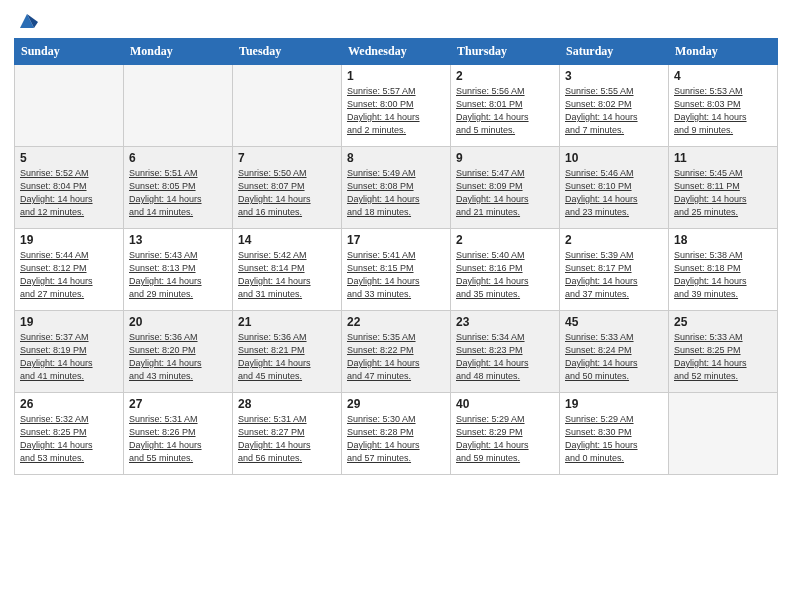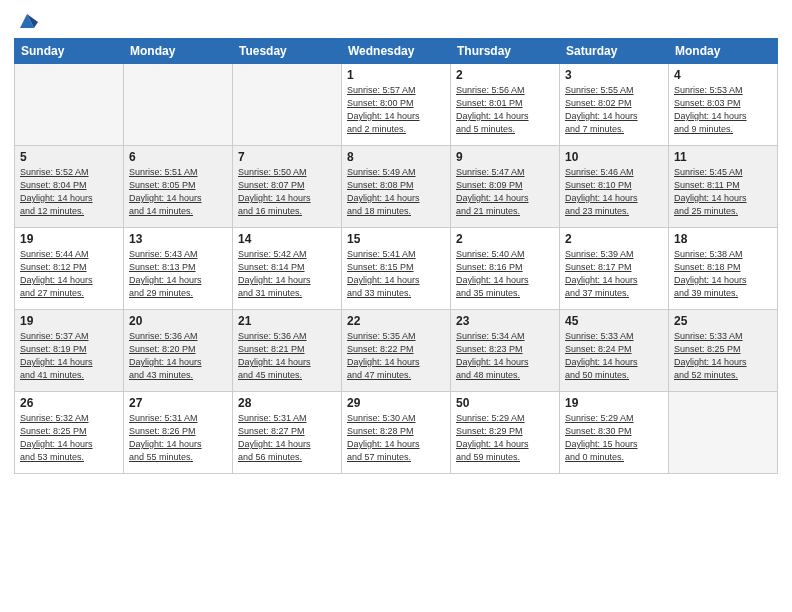--- a/index.html
+++ b/index.html
@@ -65,20 +65,21 @@
       table-layout: fixed;
     }
     .calendar-table th {
       background: #2a6db5;
       color: #fff;
       font-size: 12px;
       font-weight: bold;
       text-align: left;
       padding: 5px 6px;
       border: 1px solid #2a6db5;
+      font-family: Liberation Serif, serif;
     }
     .calendar-table td {
       border: 1px solid #ccc;
       vertical-align: top;
       padding: 4px 5px;
       font-size: 9.5px;
       color: #333;
       height: 82px;
       background: #fff;
     }
@@ -196,21 +197,21 @@
           </td>
           <td>
             <span class="day-num">13</span>
             <div class="day-info">Sunrise: 5:43 AM<br>Sunset: 8:13 PM<br>Daylight: 14 hours<br>and 29 minutes.</div>
           </td>
           <td>
             <span class="day-num">14</span>
             <div class="day-info">Sunrise: 5:42 AM<br>Sunset: 8:14 PM<br>Daylight: 14 hours<br>and 31 minutes.</div>
           </td>
           <td>
-            <span class="day-num">15</span>
+            <span class="day-num">17</span>
             <div class="day-info">Sunrise: 5:41 AM<br>Sunset: 8:15 PM<br>Daylight: 14 hours<br>and 33 minutes.</div>
           </td>
           <td>
             <span class="day-num">2</span>
             <div class="day-info">Sunrise: 5:40 AM<br>Sunset: 8:16 PM<br>Daylight: 14 hours<br>and 35 minutes.</div>
           </td>
           <td>
             <span class="day-num">2</span>
             <div class="day-info">Sunrise: 5:39 AM<br>Sunset: 8:17 PM<br>Daylight: 14 hours<br>and 37 minutes.</div>
           </td>
@@ -260,21 +261,21 @@
           </td>
           <td>
             <span class="day-num">28</span>
             <div class="day-info">Sunrise: 5:31 AM<br>Sunset: 8:27 PM<br>Daylight: 14 hours<br>and 56 minutes.</div>
           </td>
           <td>
             <span class="day-num">29</span>
             <div class="day-info">Sunrise: 5:30 AM<br>Sunset: 8:28 PM<br>Daylight: 14 hours<br>and 57 minutes.</div>
           </td>
           <td>
-            <span class="day-num">50</span>
+            <span class="day-num">40</span>
             <div class="day-info">Sunrise: 5:29 AM<br>Sunset: 8:29 PM<br>Daylight: 14 hours<br>and 59 minutes.</div>
           </td>
           <td>
             <span class="day-num">19</span>
             <div class="day-info">Sunrise: 5:29 AM<br>Sunset: 8:30 PM<br>Daylight: 15 hours<br>and 0 minutes.</div>
           </td>
           <td class="empty"></td>
         </tr>
       </tbody>
   </table>

